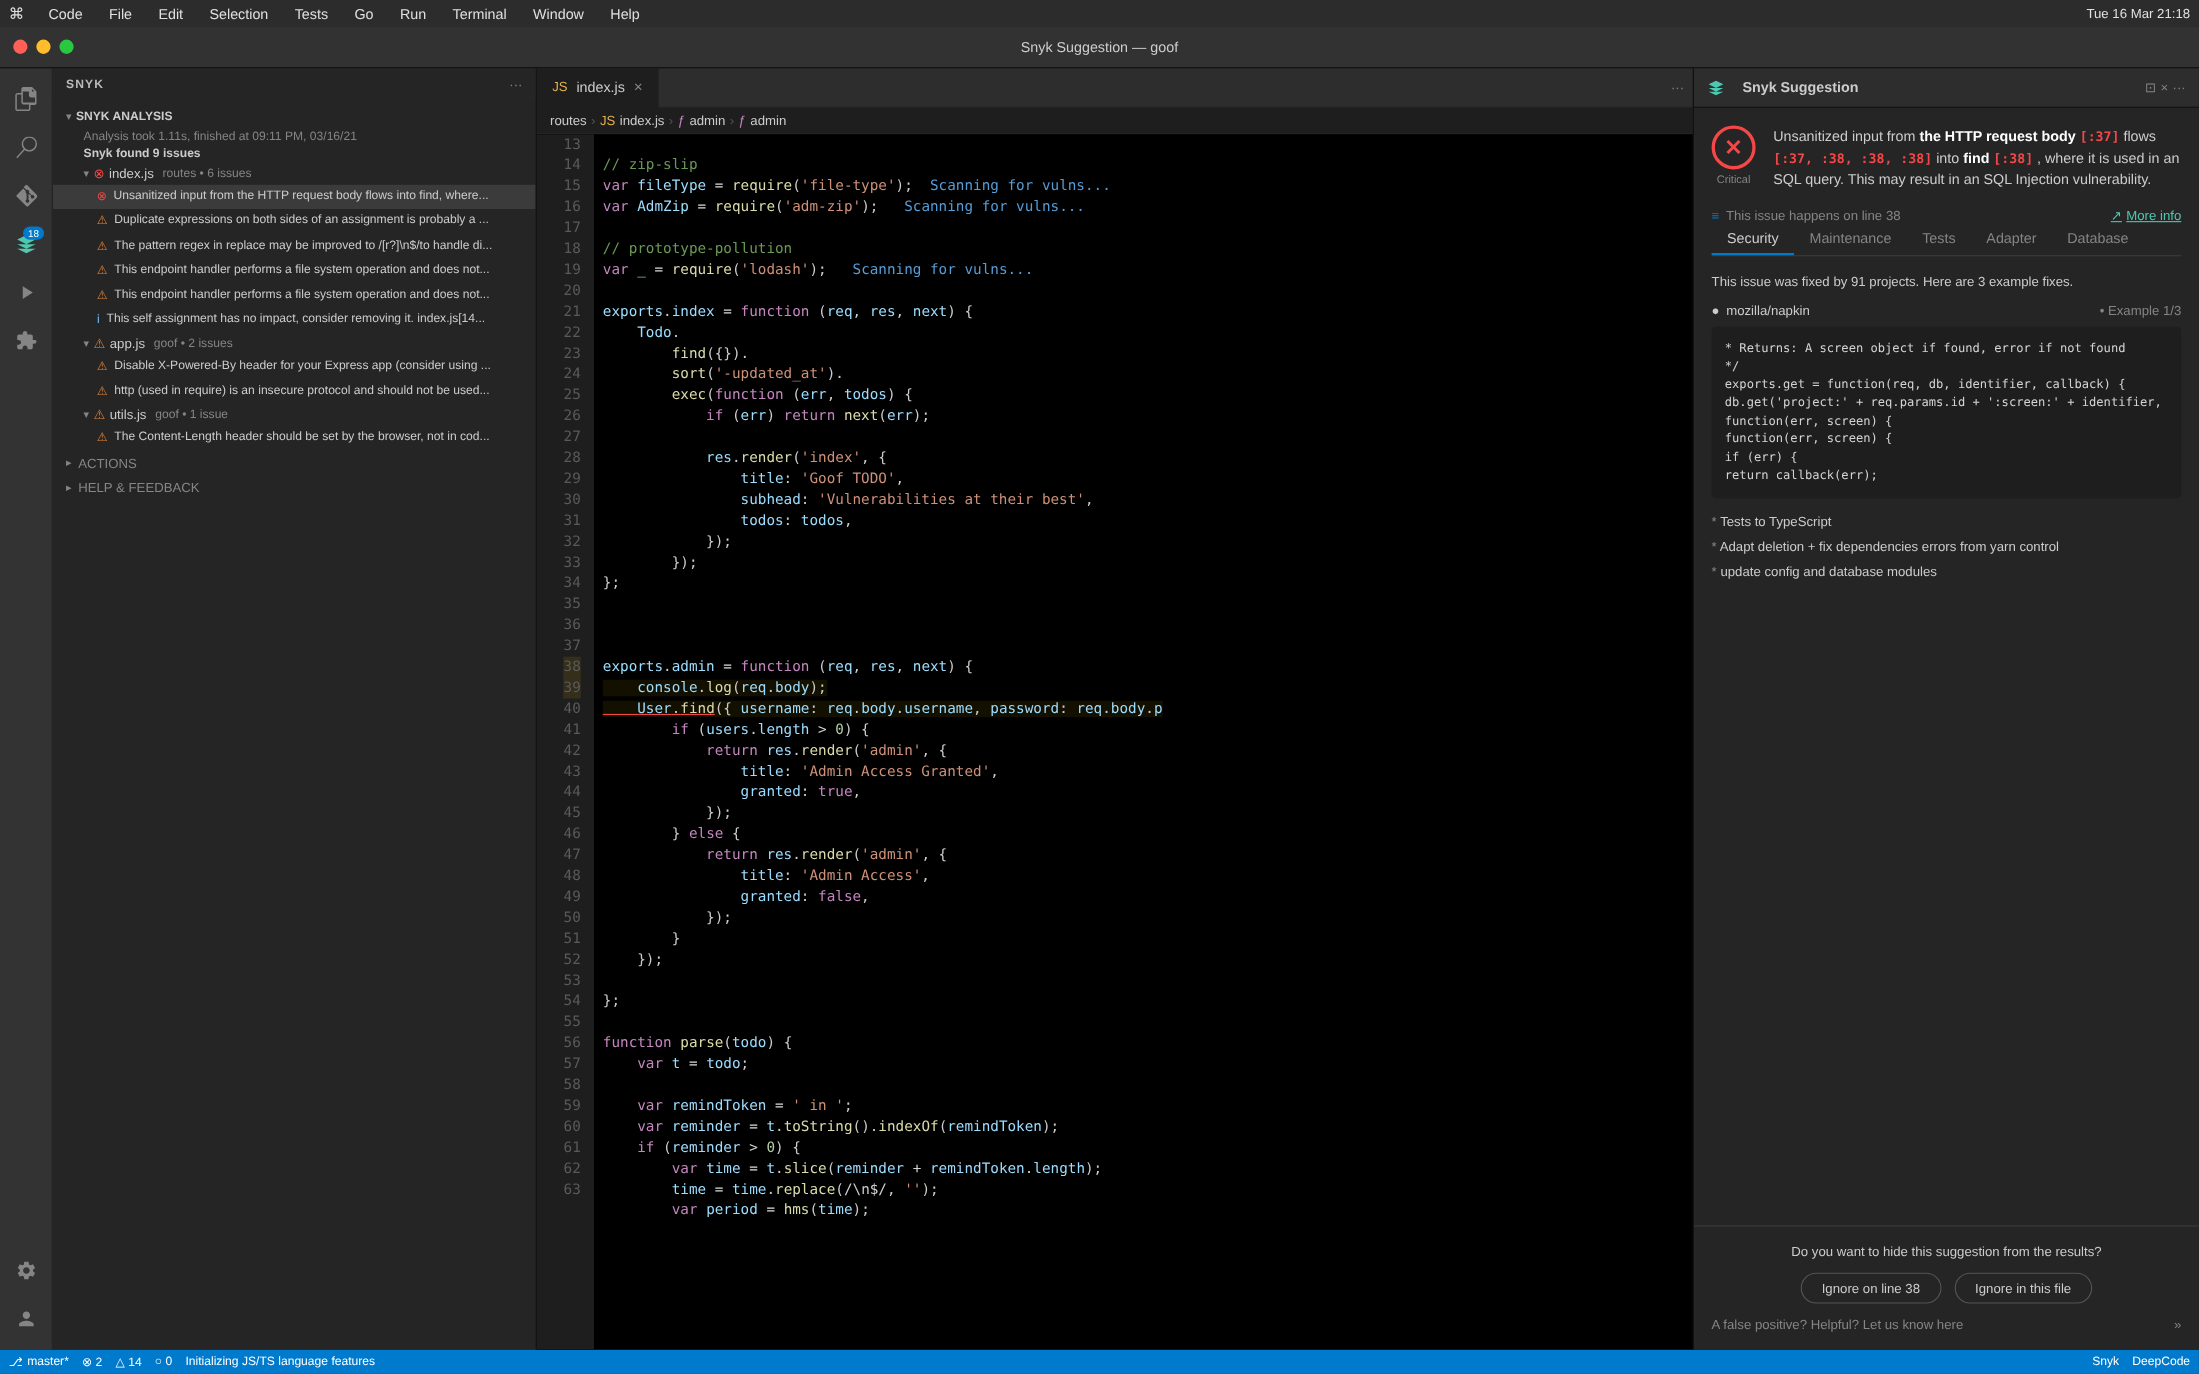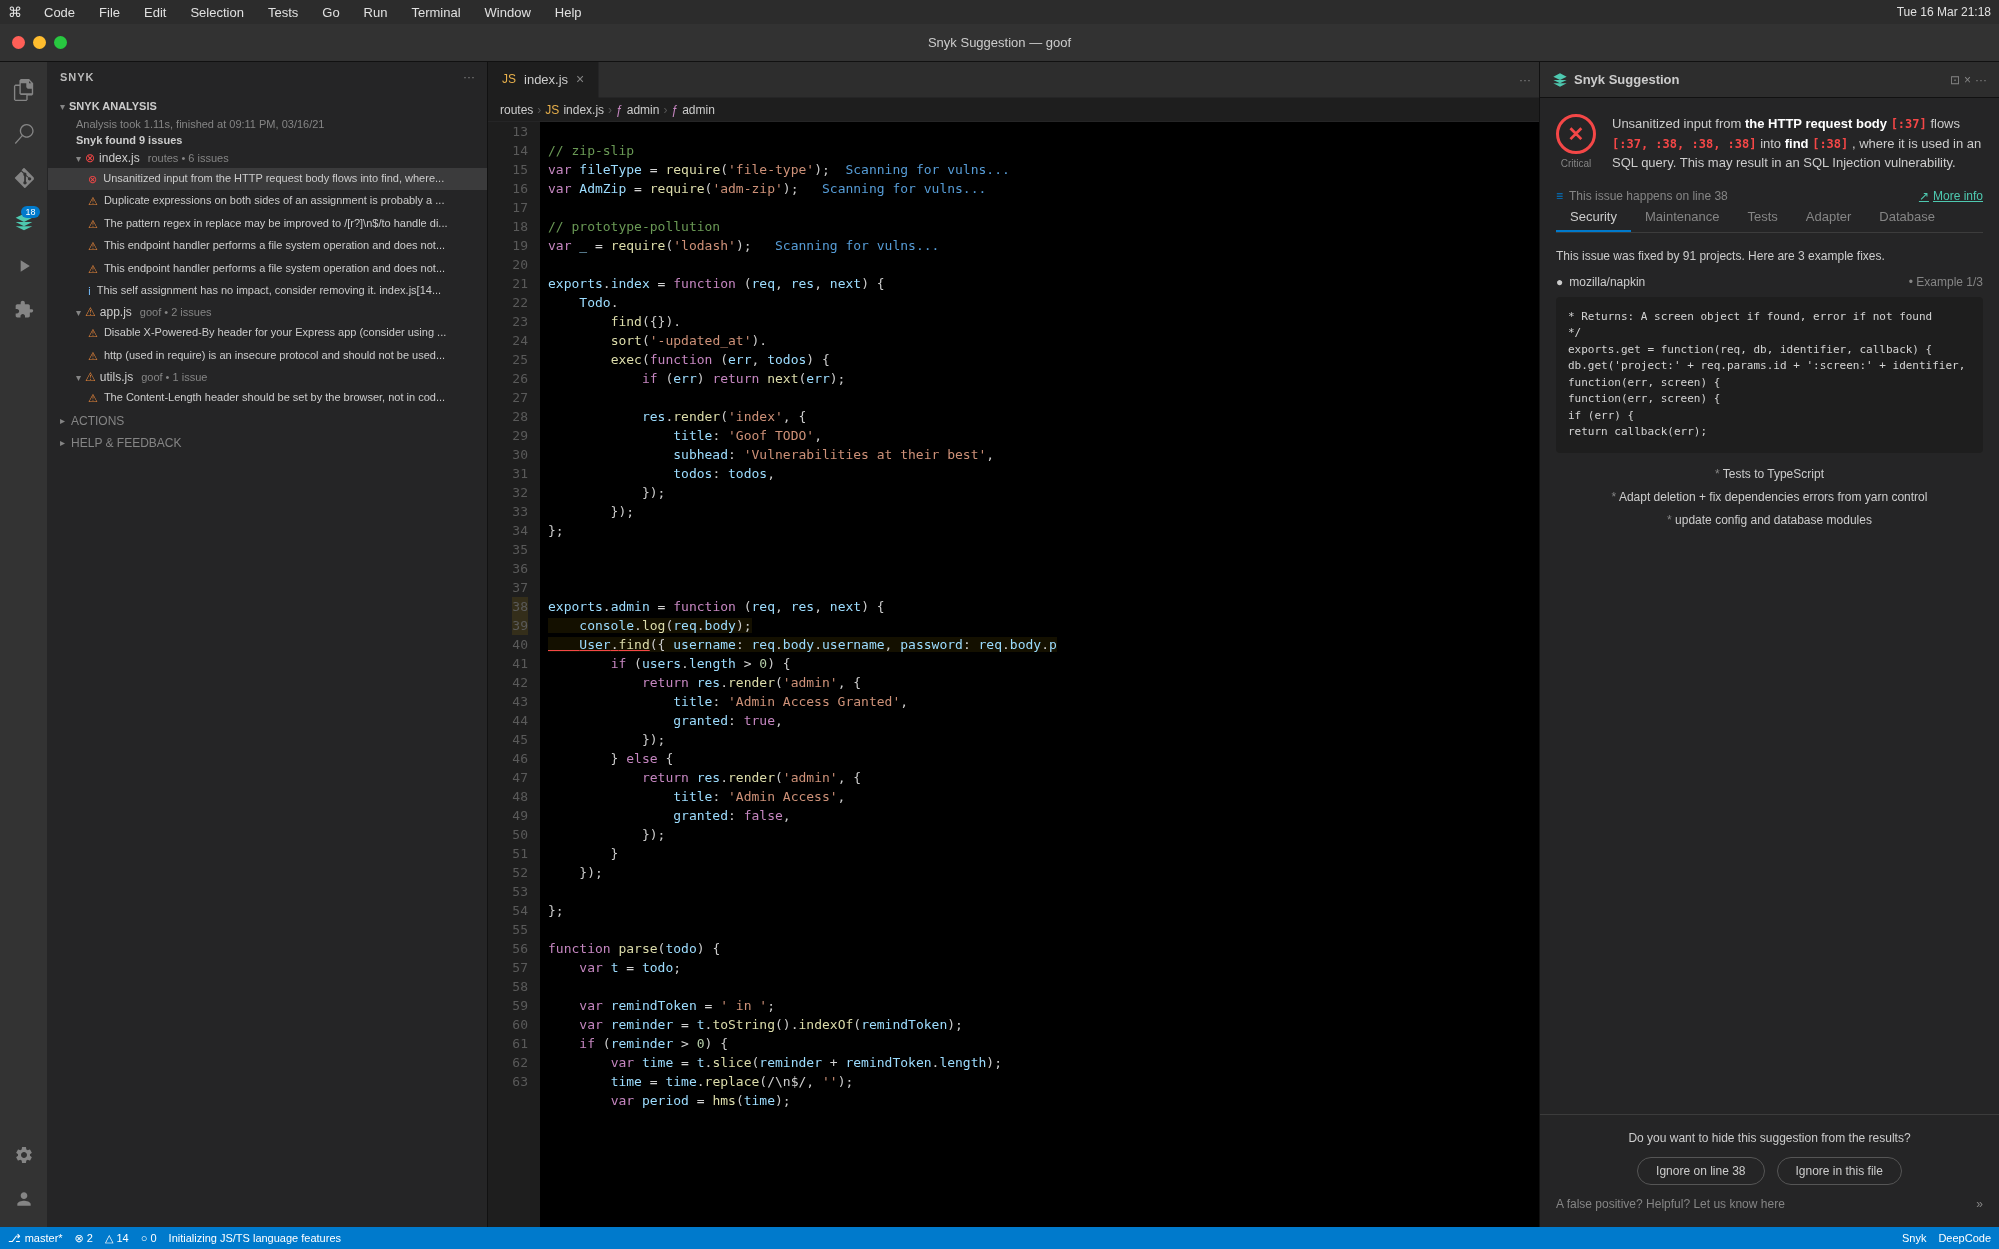--- a/index.html
+++ b/index.html
@@ -294,21 +294,21 @@
       align-items: center;
       padding: 0 12px;
       gap: 8px;
       border-bottom: 1px solid #111;
     }
     .panel-title {
       font-size: 13px;
       color: #cccccc;
       display: flex;
       align-items: center;
-      gap: 6px;
+      gap: 16px;
       font-weight: 600;
     }
     .panel-actions { margin-left: auto; display: flex; gap: 4px; color: #858585; cursor: pointer; }
 
     .panel-content {
       flex: 1;
       overflow-y: auto;
       padding: 16px;
     }
 
@@ -416,21 +416,21 @@
       margin-bottom: 12px;
       overflow-x: auto;
     }
 
     .fix-notes {
       font-size: 12px;
       color: #cccccc;
       line-height: 1.6;
       margin-bottom: 16px;
     }
-    .fix-notes p { margin-bottom: 4px; text-align: center; }
+    .fix-notes p { margin-bottom: 4px; }
     .fix-notes p::before { content: '* '; color: #858585; }
 
     
     .panel-bottom {
       padding: 16px;
       border-top: 1px solid #3c3c3c;
       background: #252526;
     }
     .hide-question {
       font-size: 12px;

